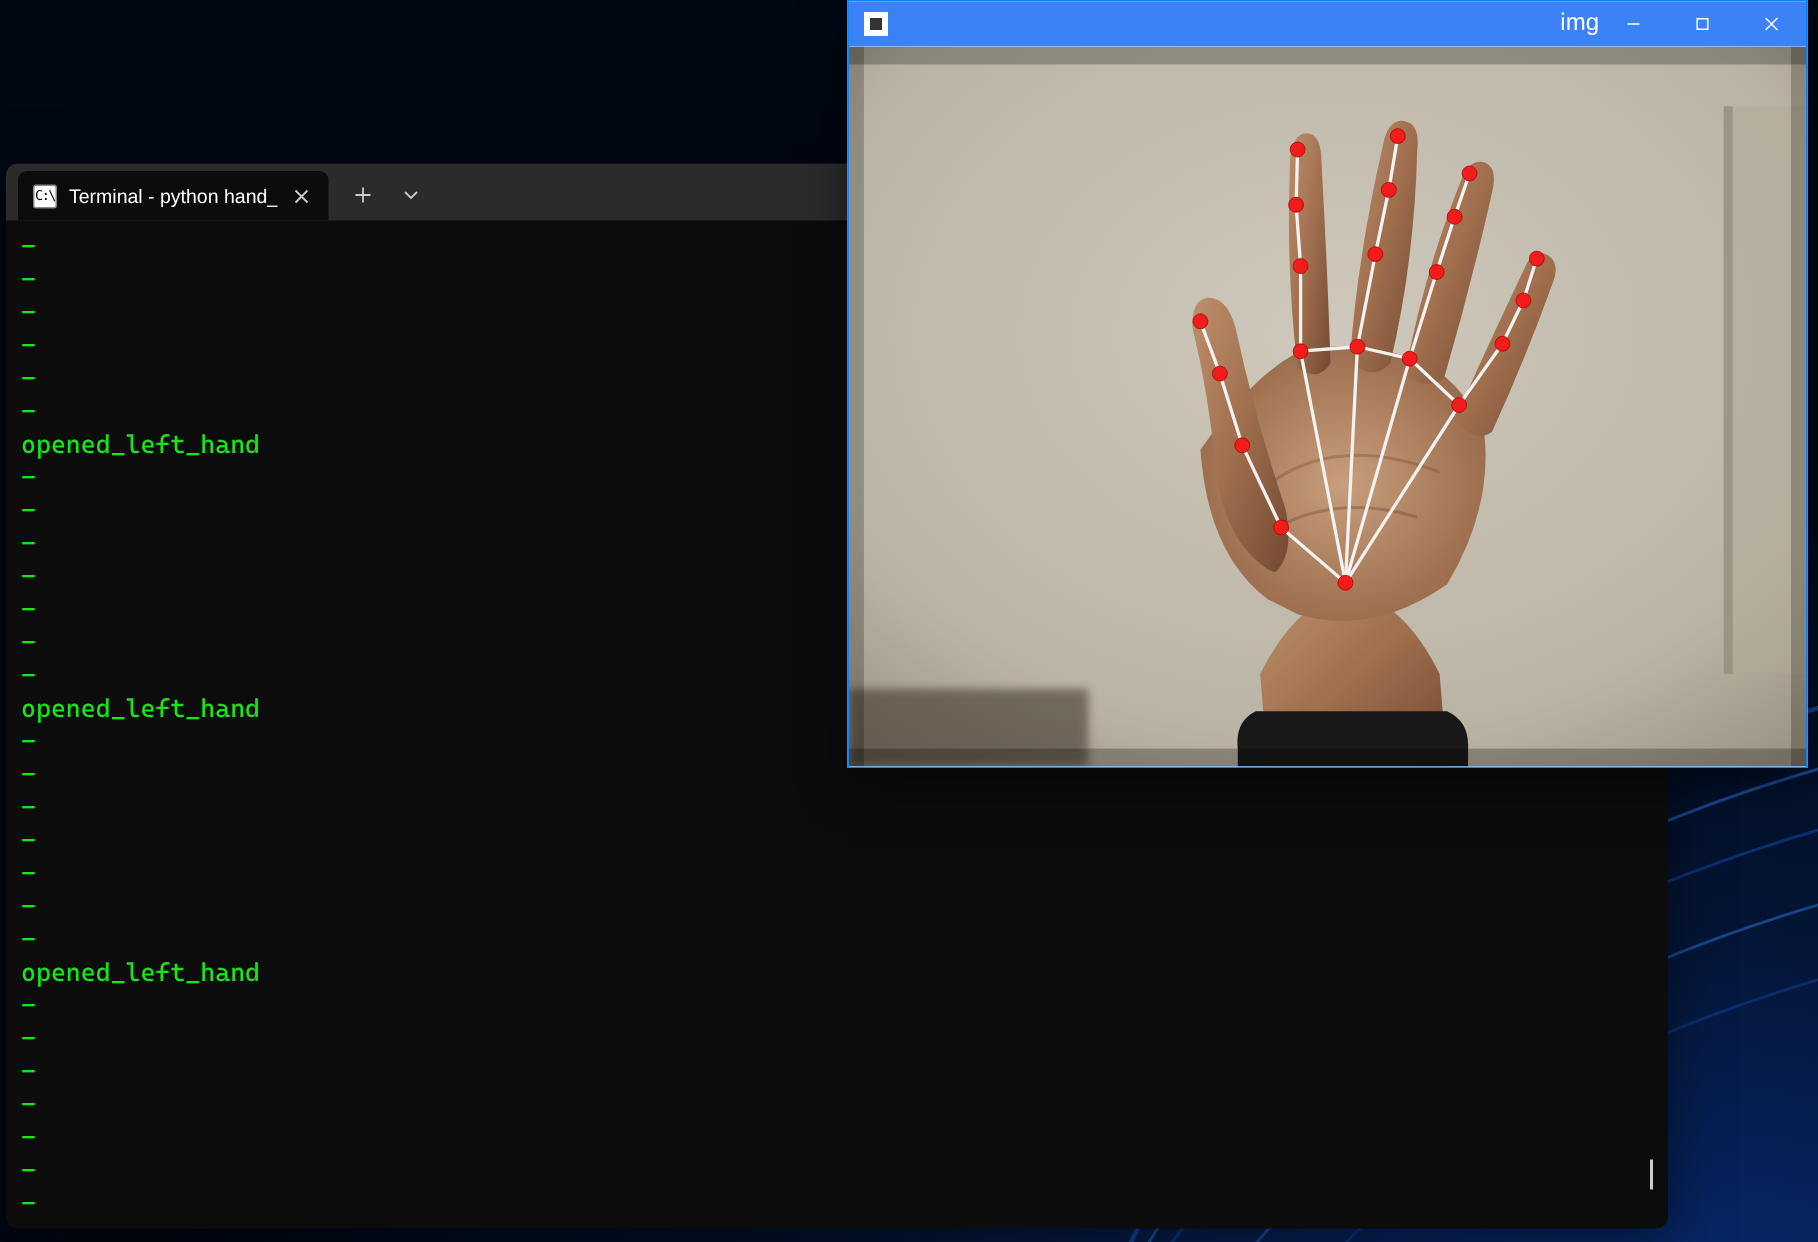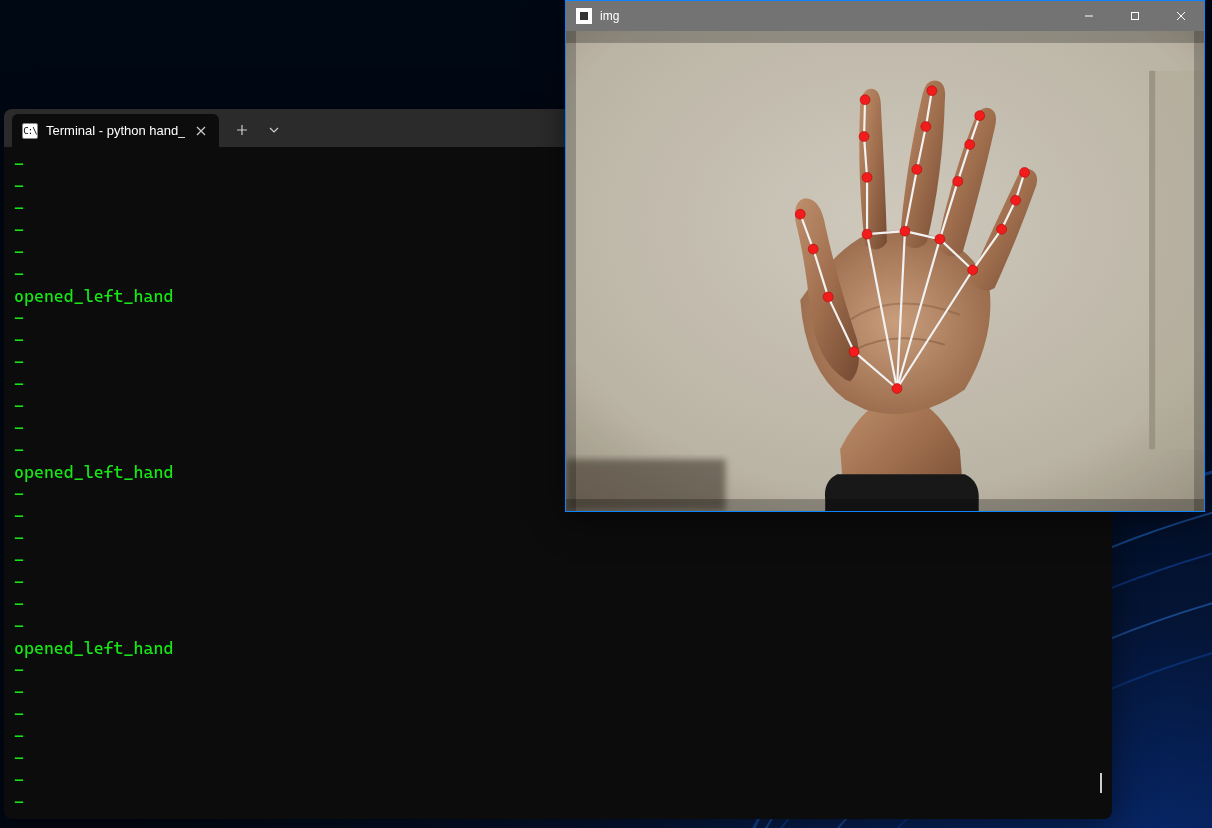--- a/index.html
+++ b/index.html
@@ -129,25 +129,26 @@
       left: 565px;
       top: 0;
       width: 640px;
       height: 512px;
       background: #fff;
       border: 1px solid #0a84ff;
       box-shadow: 0 8px 30px rgba(0,0,0,0.5);
     }
     .img-titlebar {
       height: 30px;
-      background: #737373;
+      background: #3b82f6;
       display: flex;
       align-items: center;
       color: #fff;
-      font-size: 12px;
+      font-size: 16px;
+      text-align: right;
     }
     .img-titlebar .appicon {
       width: 16px;
       height: 16px;
       margin-left: 10px;
       background: #fff;
       display: flex;
       align-items: center;
       justify-content: center;
     }

